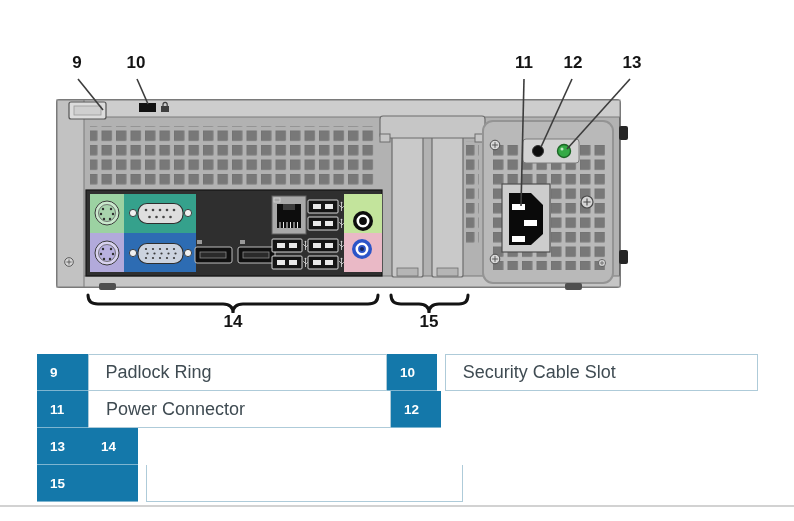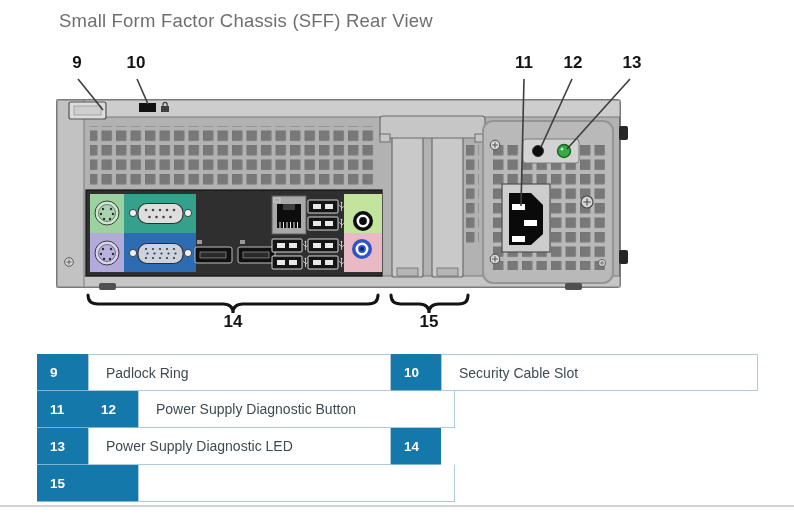--- a/index.html
+++ b/index.html
@@ -5,32 +5,31 @@
   html,body{margin:0;padding:0;background:#fff;font-family:"Liberation Sans",sans-serif;}
   .page{position:relative;width:794px;height:521px;background:#fff;overflow:hidden;}
   .title{position:absolute;left:59px;top:10px;font-size:18.5px;font-weight:400;color:var(--title-gray,#6f6f6f);letter-spacing:.2px;}
   .diagram{position:absolute;left:0;top:0;width:794px;height:350px;}
   .callout{position:absolute;width:30px;text-align:center;font-weight:bold;font-size:17px;color:#141414;}
   .legend{position:absolute;left:37px;top:354px;width:721px;}
   .lrow{display:flex;height:37px;}
   .lnum{box-sizing:border-box;background:var(--accent-blue,#1478aa);color:#fff;font-weight:bold;font-size:13.5px;display:flex;align-items:center;padding-left:13px;border-bottom:1px solid rgba(255,255,255,.45);}
   .lnum.n1{width:51px;}
   .lnum.n2{width:50px;}
-  .llabel{box-sizing:border-box;background:#fff;border:1px solid var(--table-border,#aecbd9);color:var(--table-text,#3f4b52);font-size:14px;display:flex;align-items:center;padding-left:17px;}
+  .llabel{box-sizing:border-box;background:#fff;border:1px solid var(--table-border,#aecbd9);color:var(--table-text,#3f4b52);font-size:18px;display:flex;align-items:center;padding-left:17px;}
   .llabel.t1{width:303px;}
-  .llabel.t2{width:317px;}
+  .llabel.t2{width:317px;margin-left:8px;}
   .lrow:not(:first-child) .llabel{border-top:none;}
   .bottom-rule{position:absolute;left:0;top:505px;width:794px;height:2px;background:#d2d2d2;}
 </style>
 </head>
 <body>
 
 <div class="page">
 
-  <div class="title">Small Form Factor Chassis (SFF) Rear View</div>
 
   <svg class="diagram" viewBox="0 0 794 350" xmlns="http://www.w3.org/2000/svg">
     <defs>
       <pattern id="vent" width="14.5" height="14.5" patternUnits="userSpaceOnUse">
         <rect width="10" height="10" fill="#787878" stroke="#6a6a6a" stroke-width="0.5"></rect>
       </pattern>
       <g id="usb">
         <rect width="30" height="13" rx="1" fill="#141414" stroke="#d9d9d9" stroke-width="1"></rect>
         <rect x="5" y="4" width="8" height="5" fill="#e8e8e8"></rect>
         <rect x="17" y="4" width="8" height="5" fill="#e8e8e8"></rect>
@@ -246,26 +245,25 @@
 
   <div class="legend">
     <div class="lrow">
       <div class="lnum n1">9</div>
       <div class="llabel t1">Padlock Ring</div>
       <div class="lnum n2">10</div>
       <div class="llabel t2">Security Cable Slot</div>
     </div>
     <div class="lrow">
       <div class="lnum n1">11</div>
+      <div class="llabel t1">Power Connector</div>
       <div class="lnum n2">12</div>
-      <div class="llabel t2">Power Supply Diagnostic Button</div>
     </div>
     <div class="lrow">
       <div class="lnum n1">13</div>
-      <div class="llabel t1">Power Supply Diagnostic LED</div>
       <div class="lnum n2">14</div>
     </div>
     <div class="lrow">
       <div class="lnum n1">15</div>
       <div class="lnum n2"></div>
       <div class="llabel t2"></div>
     </div>
   </div>
 
   <div class="bottom-rule"></div>

